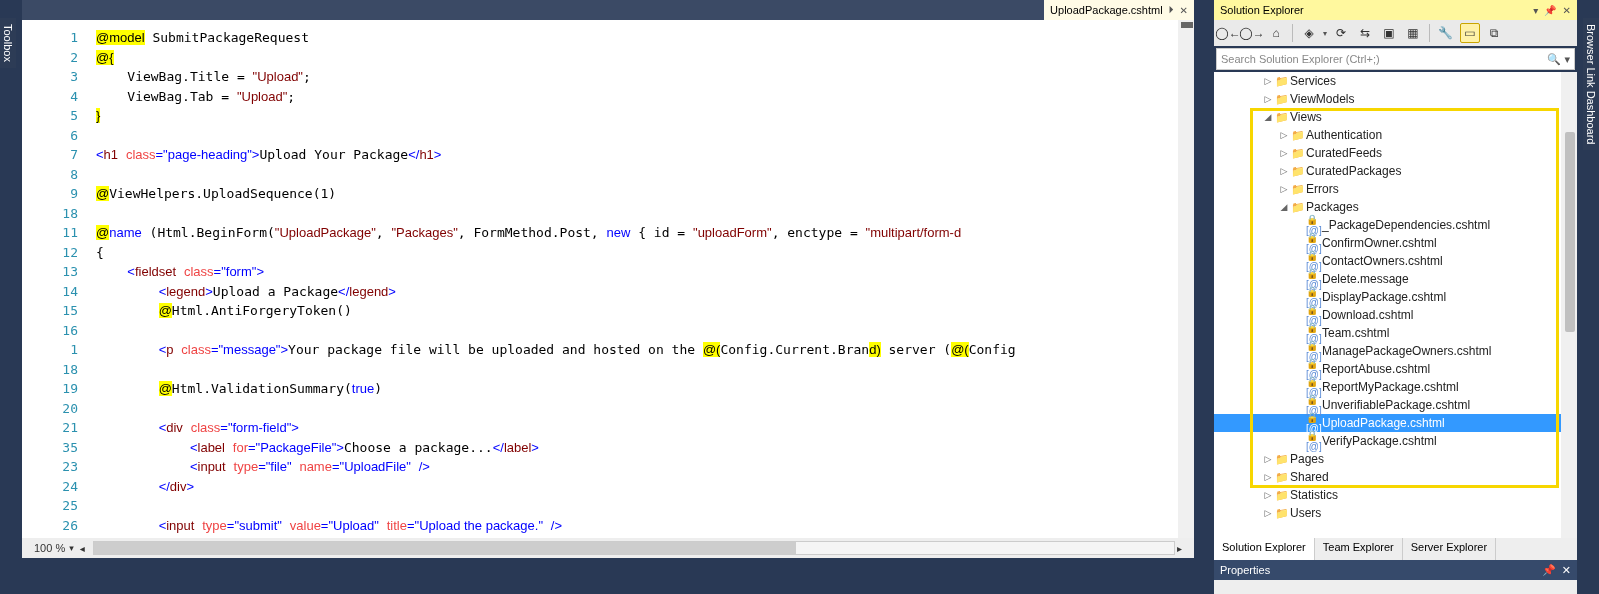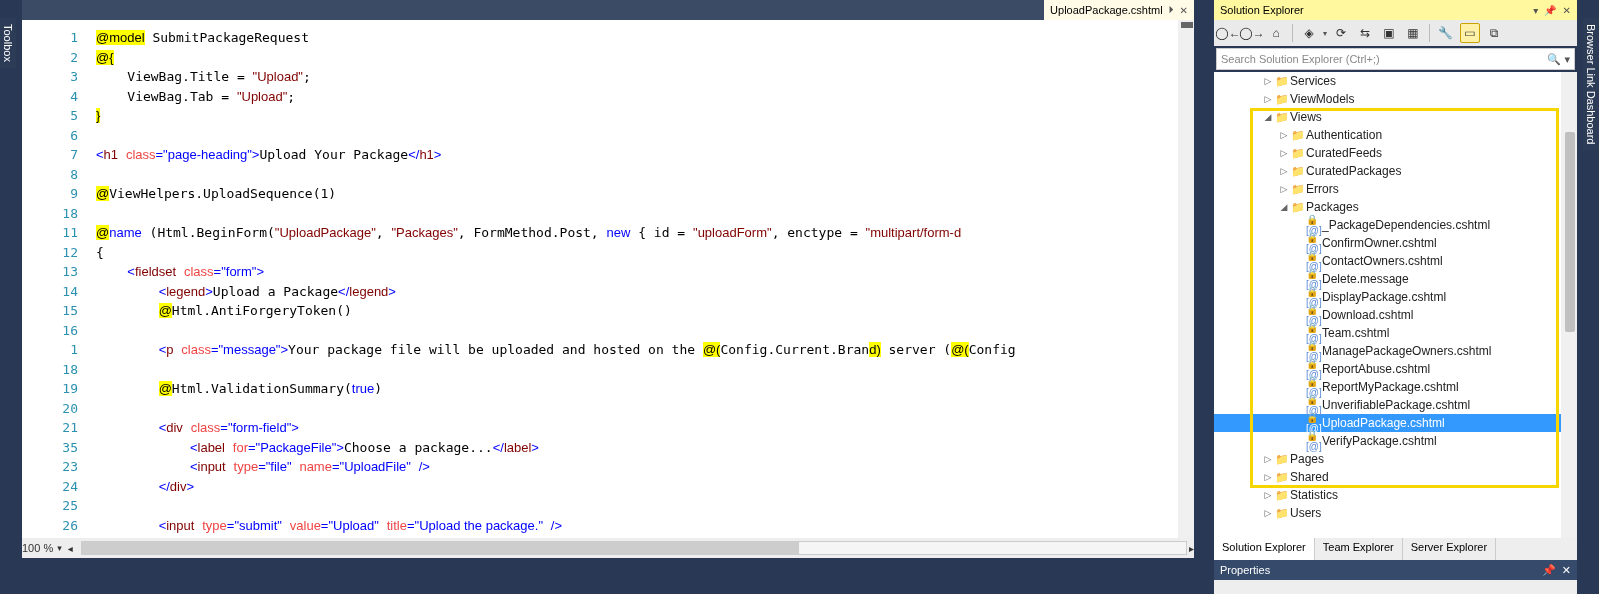--- a/index.html
+++ b/index.html
@@ -20,21 +20,21 @@
 .gutter { width:70px; background:#fff; text-align:right; padding-right:14px; padding-top:8px; }
 .gutter div { font:13px Consolas,monospace; color:#2b91af; line-height:19.5px; }
 .code { flex:1; padding-top:8px; padding-left:4px; font:13px Consolas,monospace; color:#000; line-height:19.5px; white-space:pre; overflow:hidden; position:relative; }
 .code .kw { color:#0000ff; }
 .code .tag { color:#800000; }
 .code .attr { color:#ef4444; }
 .code .str { color:#0000ff; }
 .code .razor { background:#ffff00; }
 .code-scroll-v { position:absolute; right:0; top:20px; bottom:20px; width:16px; background:#f0f0f0; }
 .code-scroll-v .thumb-tiny { position:absolute; top:2px; right:1px; width:12px; height:6px; background:#666;}
-.statusbar { position:absolute; left:0; right:0; bottom:0; height:20px; background:#eee; display:flex; align-items:center; font-size:11px; color:#333; padding:0 0; }
+.statusbar { position:absolute; left:0; right:0; bottom:0; height:20px; background:#eee; display:flex; align-items:center; font-size:11px; color:#333; padding:0 12px; }
 .statusbar .hscroll { flex:1; height:14px; background:#f5f5f5; margin-left:8px; position:relative; border:1px solid #ccc;}
 .statusbar .hscroll .thumb { position:absolute; left:0; width:65%; top:0; bottom:0; background:#cdcdcd;}
 
 
 .se { position:absolute; right:22px; top:0; bottom:0; width:363px; display:flex; flex-direction:column; }
 .se-title { height:20px; background:#fff89e; color:#000; font-size:11px; display:flex; align-items:center; padding:0 6px; justify-content:space-between; }
 .se-title .icons { display:flex; gap:6px; font-size:10px; color:#555; }
 .se-toolbar { height:26px; background:#eaeaea; display:flex; align-items:center; padding:0 4px; gap:4px; }
 .tbtn { width:20px; height:20px; display:flex; align-items:center; justify-content:center; font-size:12px; color:#333; border-radius:2px; }
 .tsep { width:1px; height:18px; background:#bbb; margin:0 2px;}

